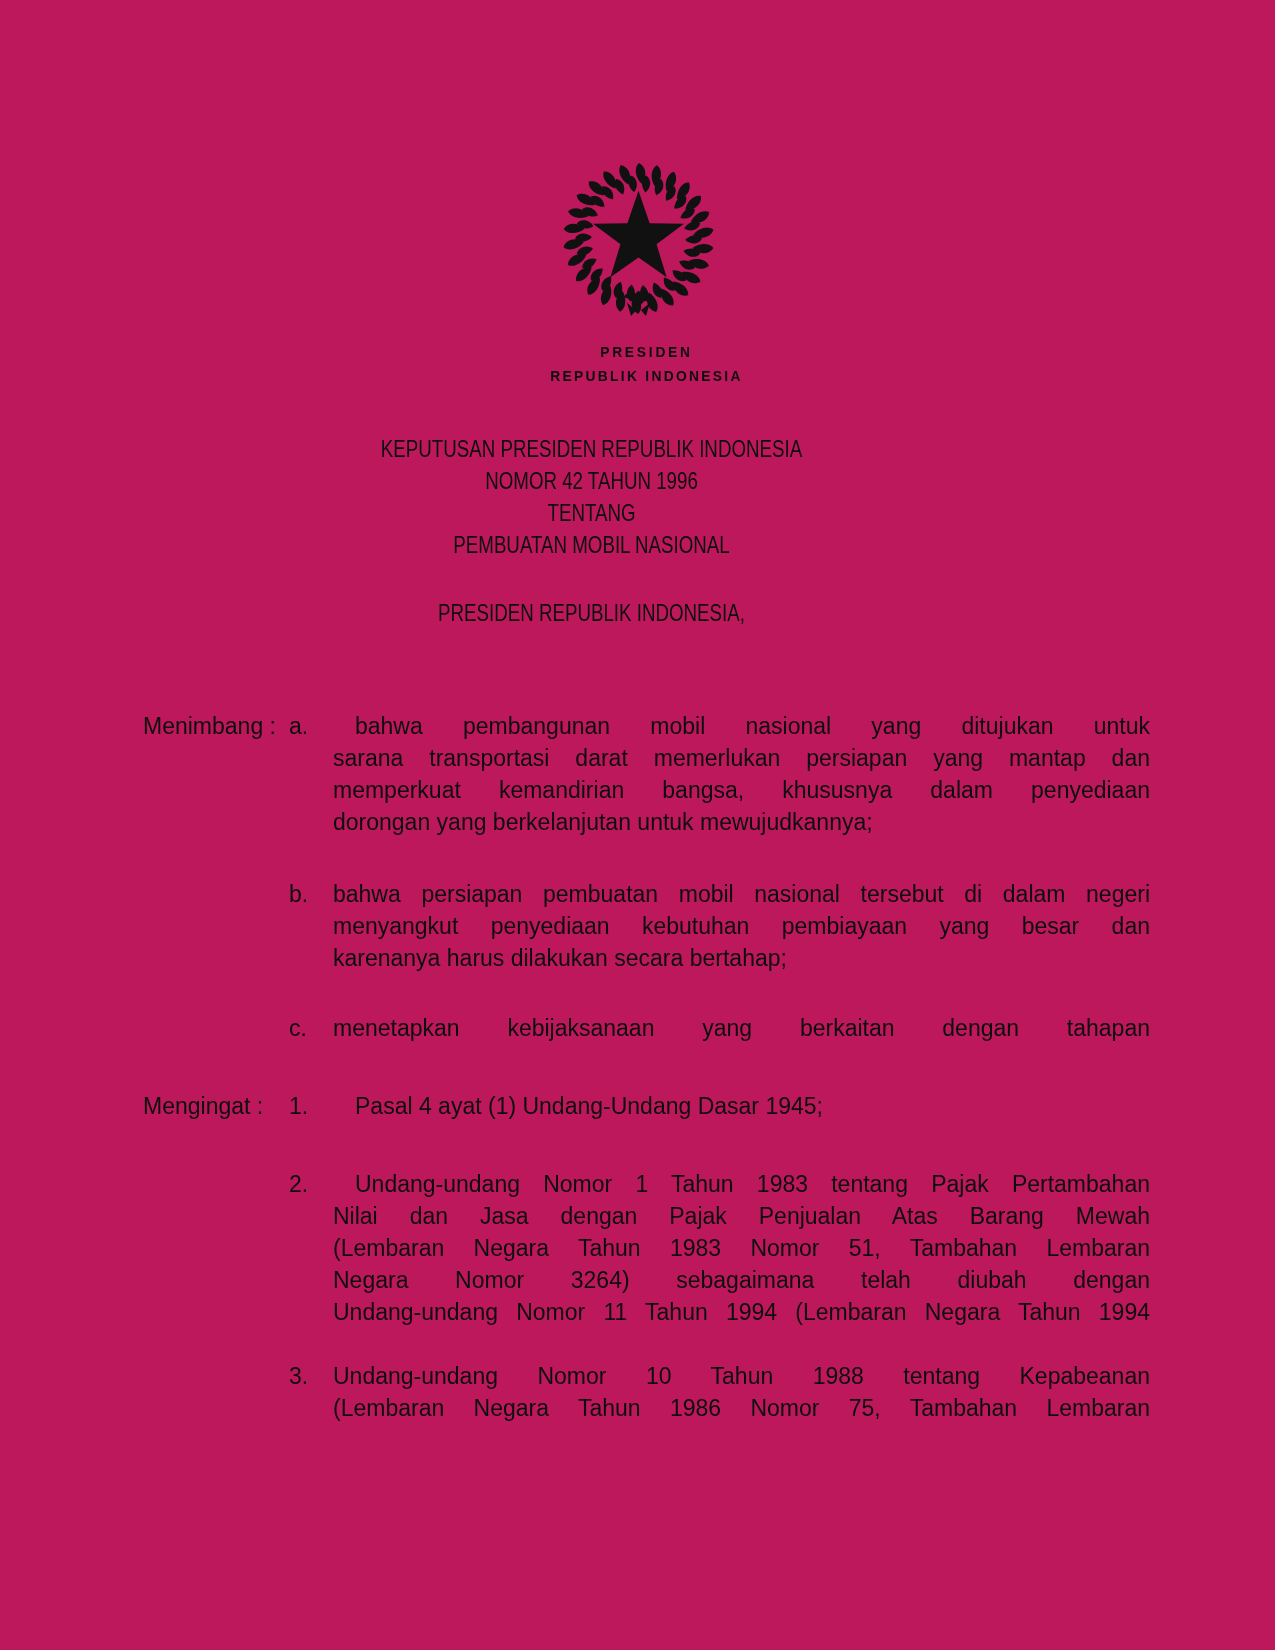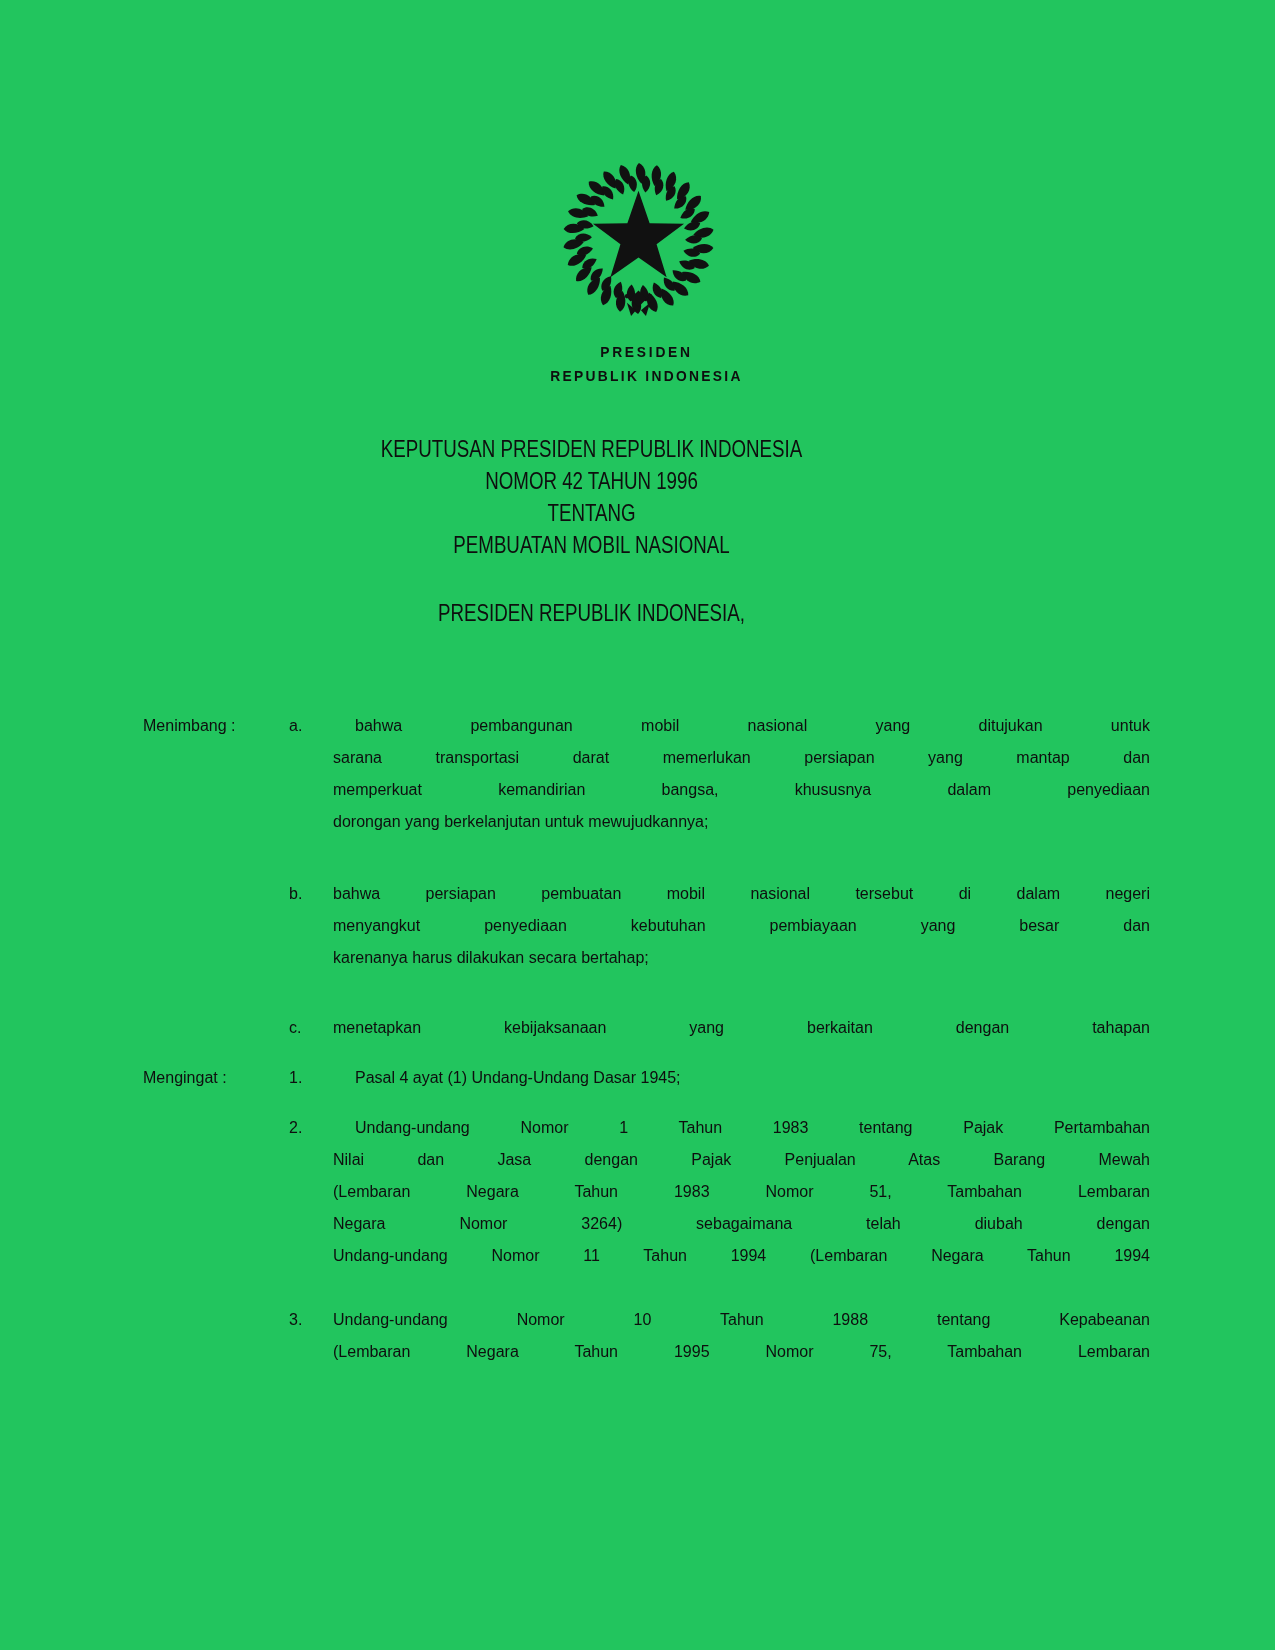--- a/index.html
+++ b/index.html
@@ -3,21 +3,21 @@
 <meta charset="utf-8">
 <style>
   html, body { margin:0; padding:0; }
   body {
     width:1275px; height:1650px; background:#ffffff;
     font-family:"Liberation Sans", sans-serif; color:#0e0e0e;
     -webkit-font-smoothing:antialiased;
   }
   .page {
     box-sizing:border-box; width:1275px; height:1650px;
-    padding:0 125px 0 143px; overflow:hidden; background:#22c55e;
+    padding:0 125px 0 143px; overflow:hidden; background:#be185d;
   }
   
   .seal {
     width:165px; height:165px; margin:156px auto 0; display:block;
     position:relative; left:-8px;
   }
   .letterhead { text-align:center; margin-top:22px; transform:scaleX(0.92); }
   .lh-line1 { font-size:15px; font-weight:bold; letter-spacing:3px; line-height:18px; }
   .lh-line2 { font-size:15px; font-weight:bold; letter-spacing:2.5px; line-height:18px; margin-top:6px; }
   
@@ -28,26 +28,26 @@
   }
   .salutation {
     width:897px; margin-top:36px; text-align:center;
     font-size:24px; line-height:32px;
     transform:scaleX(0.78); transform-origin:50% 50%;
   }
   
   .content { margin-top:81px; }
   .row {
     display:grid; grid-template-columns:145px 45px 1fr;
-    font-size:16px; line-height:32px;
+    font-size:23px; line-height:32px;
   }
   .m40 { margin-top:40px; }
   .m38 { margin-top:38px; }
   .m32 { margin-top:32px; }
-  .m30 { margin-top:18px; }
+  .m30 { margin-top:46px; }
   .cell-label { white-space:nowrap; }
   .cell-marker { padding-left:1px; }
   .line { text-align:justify; text-align-last:justify; }
   .line.end { text-align-last:left; }
   .line.indent { text-indent:22px; }
 </style>
 </head>
 <body>
 
 <div class="page">
@@ -184,18 +184,18 @@
         <div class="line">Negara Nomor 3264) sebagaimana telah diubah dengan</div>
         <div class="line">Undang-undang Nomor 11 Tahun 1994 (Lembaran Negara Tahun 1994</div>
       </div>
     </div>
 
     <div class="row m32">
       <div class="cell-label"></div>
       <div class="cell-marker">3.</div>
       <div class="cell-text">
         <div class="line">Undang-undang Nomor 10 Tahun 1988 tentang Kepabeanan</div>
-        <div class="line">(Lembaran Negara Tahun 1995 Nomor 75, Tambahan Lembaran</div>
+        <div class="line">(Lembaran Negara Tahun 1986 Nomor 75, Tambahan Lembaran</div>
       </div>
     </div>
 
   </div>
 </div>
 
 </body></html>

